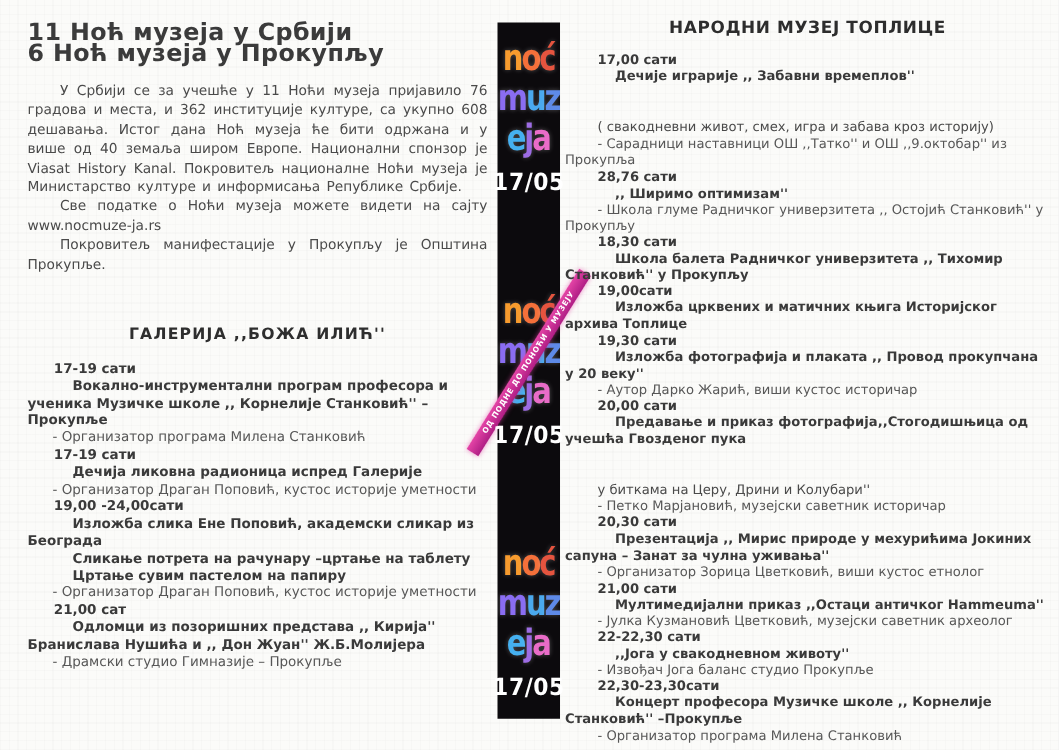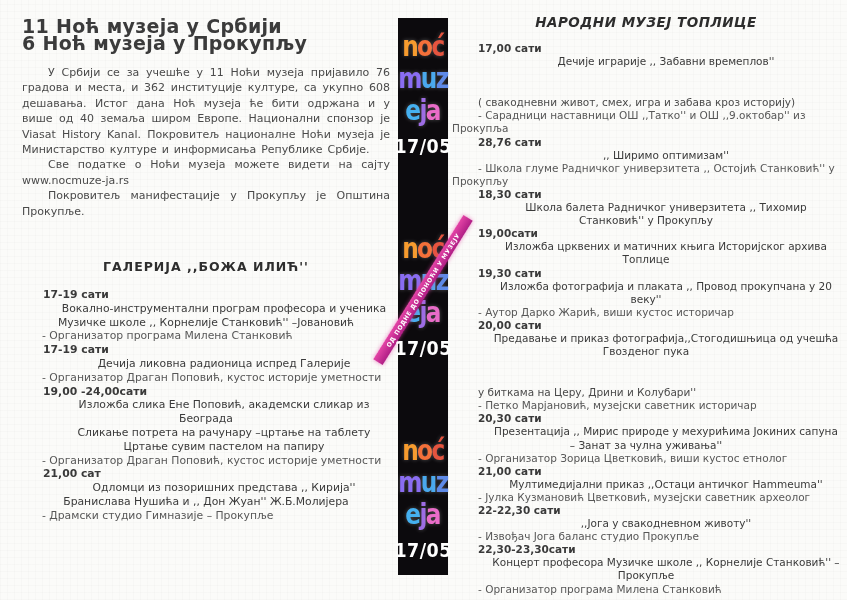--- a/index.html
+++ b/index.html
@@ -18,21 +18,21 @@
   .left-col{position:absolute;left:22px;top:18px;width:368px;}
   .l-title{text-align:left;font-weight:bold;font-size:19px;line-height:17px;color:#3b3b3b;letter-spacing:.3px;}
   .intro{margin-top:13px;font-size:11px;line-height:15.4px;color:#4a4a4a;}
   .intro p{margin:0;text-indent:26px;text-align:justify;word-spacing:1.5px;}
   .program-heading{margin-top:32px;text-align:center;font-size:29px;font-weight:normal;letter-spacing:9px;padding-left:9px;color:#1f1f1f;}
   .venue-heading{margin-top:40px;text-align:center;font-size:12.5px;font-weight:bold;letter-spacing:1px;color:#2e2e2e;}
   .l-entries{margin-top:14px;font-size:10.8px;line-height:13.8px;}
 
   .ln{margin:0;}
   .time{font-weight:bold;color:#3a3a3a;}
-  .event{font-weight:normal;color:#3a3a3a;text-align:center;}
+  .event{font-weight:bold;color:#3a3a3a;}
   .sub{color:#4a4a4a;margin-top:28px;}
   .detail{color:#575757;}
 
   .l-entries .time{padding-left:21px;}
   .l-entries .event{text-indent:36px;}
   .l-entries .detail{padding-left:20px;}
 
   
   .strip{
     position:absolute;left:398px;top:18px;width:50px;height:557px;
@@ -49,21 +49,21 @@
     position:absolute;left:50%;top:46%;width:170px;
     transform:translate(-50%,-50%) rotate(-58deg);
     background:linear-gradient(180deg,#e444a6,#b01e85);
     color:#fff;font-size:6px;font-weight:bold;letter-spacing:.6px;
     text-align:center;padding:2px 0;white-space:nowrap;overflow:hidden;
     box-shadow:0 0 4px rgba(228,68,166,.6);
   }
 
   
   .right-col{position:absolute;left:452px;top:16px;width:388px;font-size:10.5px;line-height:13.1px;}
-  .r-heading{text-align:center;font-weight:bold;font-size:13.5px;letter-spacing:.5px;color:#2d2d2d;margin-bottom:13px;font-style:italic;}
+  .r-heading{text-align:center;font-weight:bold;font-size:13.5px;letter-spacing:.5px;color:#2d2d2d;margin-bottom:13px;}
   .r-entries .time{padding-left:26px;}
   .r-entries .event{text-indent:40px;}
   .r-entries .sub{padding-left:26px;}
   .r-entries .detail{text-indent:26px;}
   .r-footer{margin-top:14px;padding-left:26px;font-weight:bold;color:#3a3a3a;}
 </style>
 </head>
 <body>
 
 <div class="page">
@@ -75,21 +75,21 @@
     </div>
     <div class="intro">
       <p>У Србији се за учешће у 11 Ноћи музеја пријавило 76 градова и места, и 362 институције културе, са укупно 608 дешавања. Истог дана Ноћ музеја ће бити одржана и у више од 40 земаља широм Европе. Национални спонзор је Viasat History Kanal. Покровитељ националне Ноћи музеја је Министарство културе и информисања Републике Србије.</p>
       <p>Све податке о Ноћи музеја можете видети на сајту www.nocmuze-ja.rs</p>
       <p>Покровитељ манифестације у Прокупљу је Општина Прокупље.</p>
     </div>
     <div class="venue-heading">ГАЛЕРИЈА ,,БОЖА ИЛИЋ''</div>
     <div class="l-entries" id="left-entries">
         <div class="entry">
           <div class="ln time">17-19  сати</div>
-          <div class="ln event">Вокално-инструментални програм професора и ученика Музичке школе ,, Корнелије Станковић'' –Јовановић</div>
+          <div class="ln event">Вокално-инструментални програм професора и ученика Музичке школе ,, Корнелије Станковић'' –Прокупље</div>
           <div class="ln detail">- Организатор програма Милена Станковић</div>
         </div>
         <div class="entry">
           <div class="ln time">17-19  сати</div>
           <div class="ln event">Дечија ликовна радионица испред Галерије</div>
           <div class="ln detail">- Организатор Драган Поповић, кустос историје уметности</div>
         </div>
         <div class="entry">
           <div class="ln time">19,00 -24,00сати</div>
           <div class="ln event">Изложба слика Ене Поповић, академски сликар из Београда</div>

